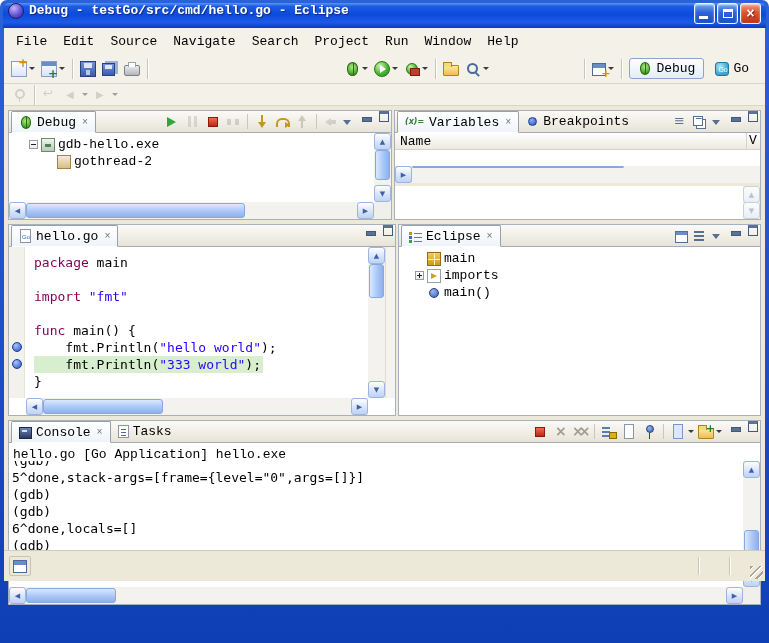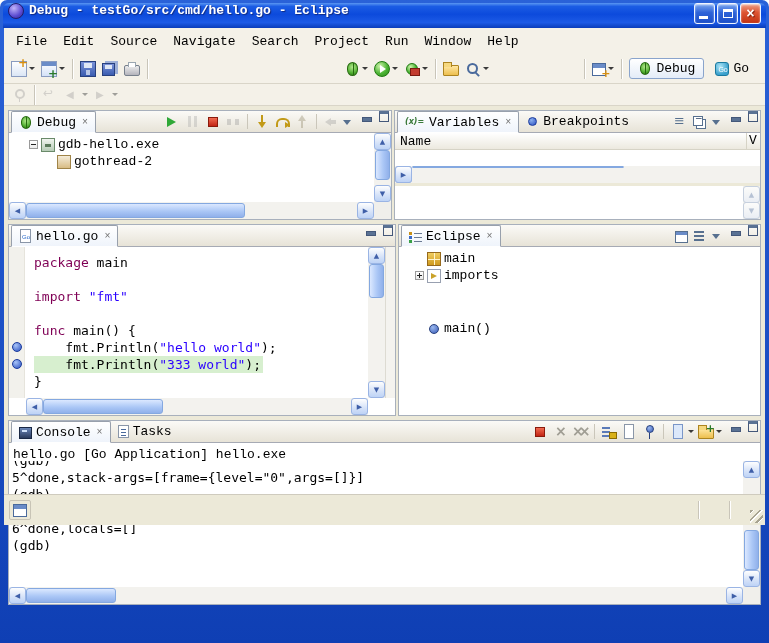--- a/index.html
+++ b/index.html
@@ -9,21 +9,21 @@
 .titlebar{position:absolute;left:3px;top:3px;right:3px;height:25px;border-radius:6px 6px 0 0;display:flex;align-items:flex-start;padding:0 5px;color:#fff;background:linear-gradient(180deg,#5a96f2 0%,#1b5ce4 14%,#0c4adc 45%,#1c5ae6 78%,#0a3cba 100%)}
 .app-icon{width:16px;height:16px;border-radius:50%;background:radial-gradient(circle at 35% 30%,#c0b4fa,#5a4ad0 60%,#362a90);border:1px solid #241c6a;margin-right:5px;flex:none}
 .title-text{font-weight:bold;text-shadow:1px 1px 1px #102a80;white-space:nowrap;overflow:hidden}
 .win-controls{margin-left:auto;display:flex}
 .wbtn{width:21px;height:21px;border:1px solid #eef4ff;border-radius:3px;margin-left:2px;position:relative;background:linear-gradient(#7ba7f0,#2e63d8 45%,#1d4fc8);box-shadow:inset 0 1px 2px rgba(255,255,255,.7);display:flex;align-items:center;justify-content:center}
 .wbtn.close{background:linear-gradient(#f0a086,#dd5432 45%,#c23312)}
 .g-min{position:absolute;left:4px;bottom:4px;width:9px;height:3px;background:#fff}
 .g-max{width:10px;height:9px;border:1px solid #fff;border-top:3px solid #fff}
 .g-x{color:#fff;font-weight:bold;font-size:14px;line-height:14px;text-shadow:1px 1px 1px #7a1a06}
 
-.client{position:absolute;left:4px;top:28px;width:761px;height:497px;background:#ece9d8;display:flex;flex-direction:column}
+.client{position:absolute;left:4px;top:28px;width:761px;height:553px;background:#ece9d8;display:flex;flex-direction:column}
 .menubar{height:26px;background:#f4f1e8;display:flex;align-items:center;padding-left:4px}
 .menu-item{padding:3px 8px;color:#000;white-space:nowrap}
 .tb{background:#f4f1e8;display:flex;align-items:center;padding:0 4px;border-bottom:1px solid #d9d5c8}
 .tb1{height:30px}
 .tb2{height:22px}
 .tb-groups{display:flex;align-items:center}
 .tb-gap{width:190px}
 .tb-spring{flex:1}
 .tsep{width:1px;height:20px;background:#c9c5b9;box-shadow:1px 0 0 #fff;margin:0 4px;flex:none}
 .vsep{width:1px;height:15px;background:#cac6ba;margin:0 3px;flex:none}
@@ -488,21 +488,21 @@
               <div class="tree-row" style="padding-left: 4px;">
                 <span class="exp hidden"></span>
                 <span class="ti ti-package"></span>
                 <span class="tree-label">main</span>
               </div>
               <div class="tree-row" style="padding-left: 4px; text-align: center;">
                 <span class="exp plus"></span>
                 <span class="ti ti-imports"></span>
                 <span class="tree-label">imports</span>
               </div>
-              <div class="tree-row" style="padding-left: 4px; margin-top: 36px;">
+              <div class="tree-row" style="padding-left: 4px;">
                 <span class="exp hidden"></span>
                 <span class="ti ti-function"></span>
                 <span class="tree-label">main()</span>
               </div>
             </div>
         </div>
       </div>
 
       <div class="view v-console">
         <div class="tabbar">

